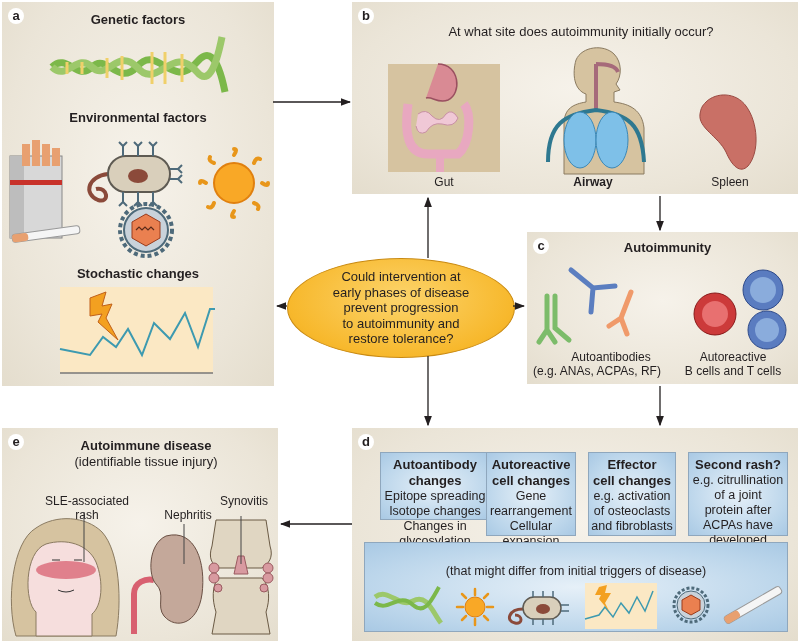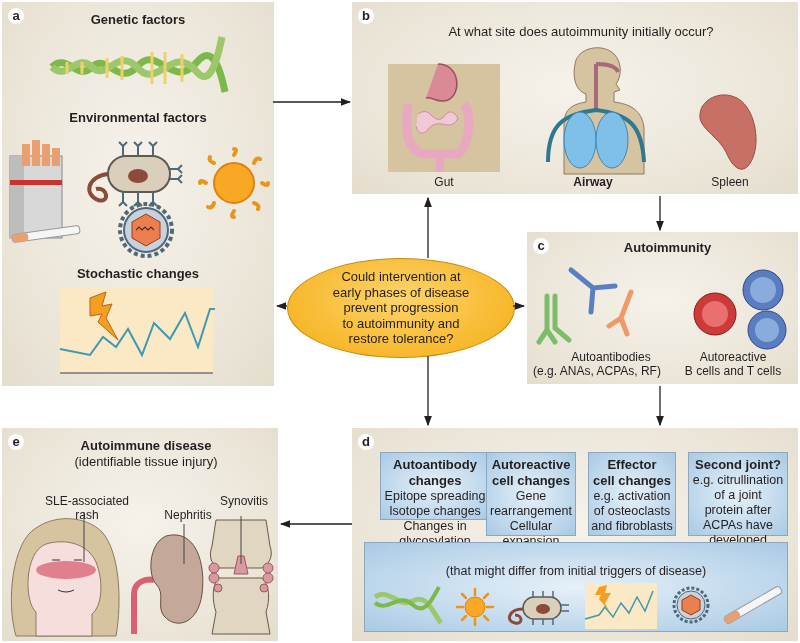--- a/index.html
+++ b/index.html
@@ -189,21 +189,21 @@
     <span>expansion</span>
   </div>
   <div class="blue" style="left:236px;top:24px;width:88px;height:84px;">
     <b>Effector</b><br>
     <b>cell changes</b><br>
     <span>e.g. activation</span><br>
     <span>of osteoclasts</span><br>
     <span>and fibroblasts</span>
   </div>
   <div class="blue" style="left:336px;top:24px;width:100px;height:84px;">
-    <b>Second joint?</b><br>
+    <b>Second rash?</b><br>
     <span>e.g. citrullination</span><br>
     <span>of a joint</span><br>
     <span>protein after</span><br>
     <span>ACPAs have</span><br>
     <span>developed</span>
   </div>
 
   <div class="blue" style="left:12px;top:114px;width:424px;height:90px;padding-top:6px;">
     <br>
     <span>(that might differ from initial triggers of disease)</span>

